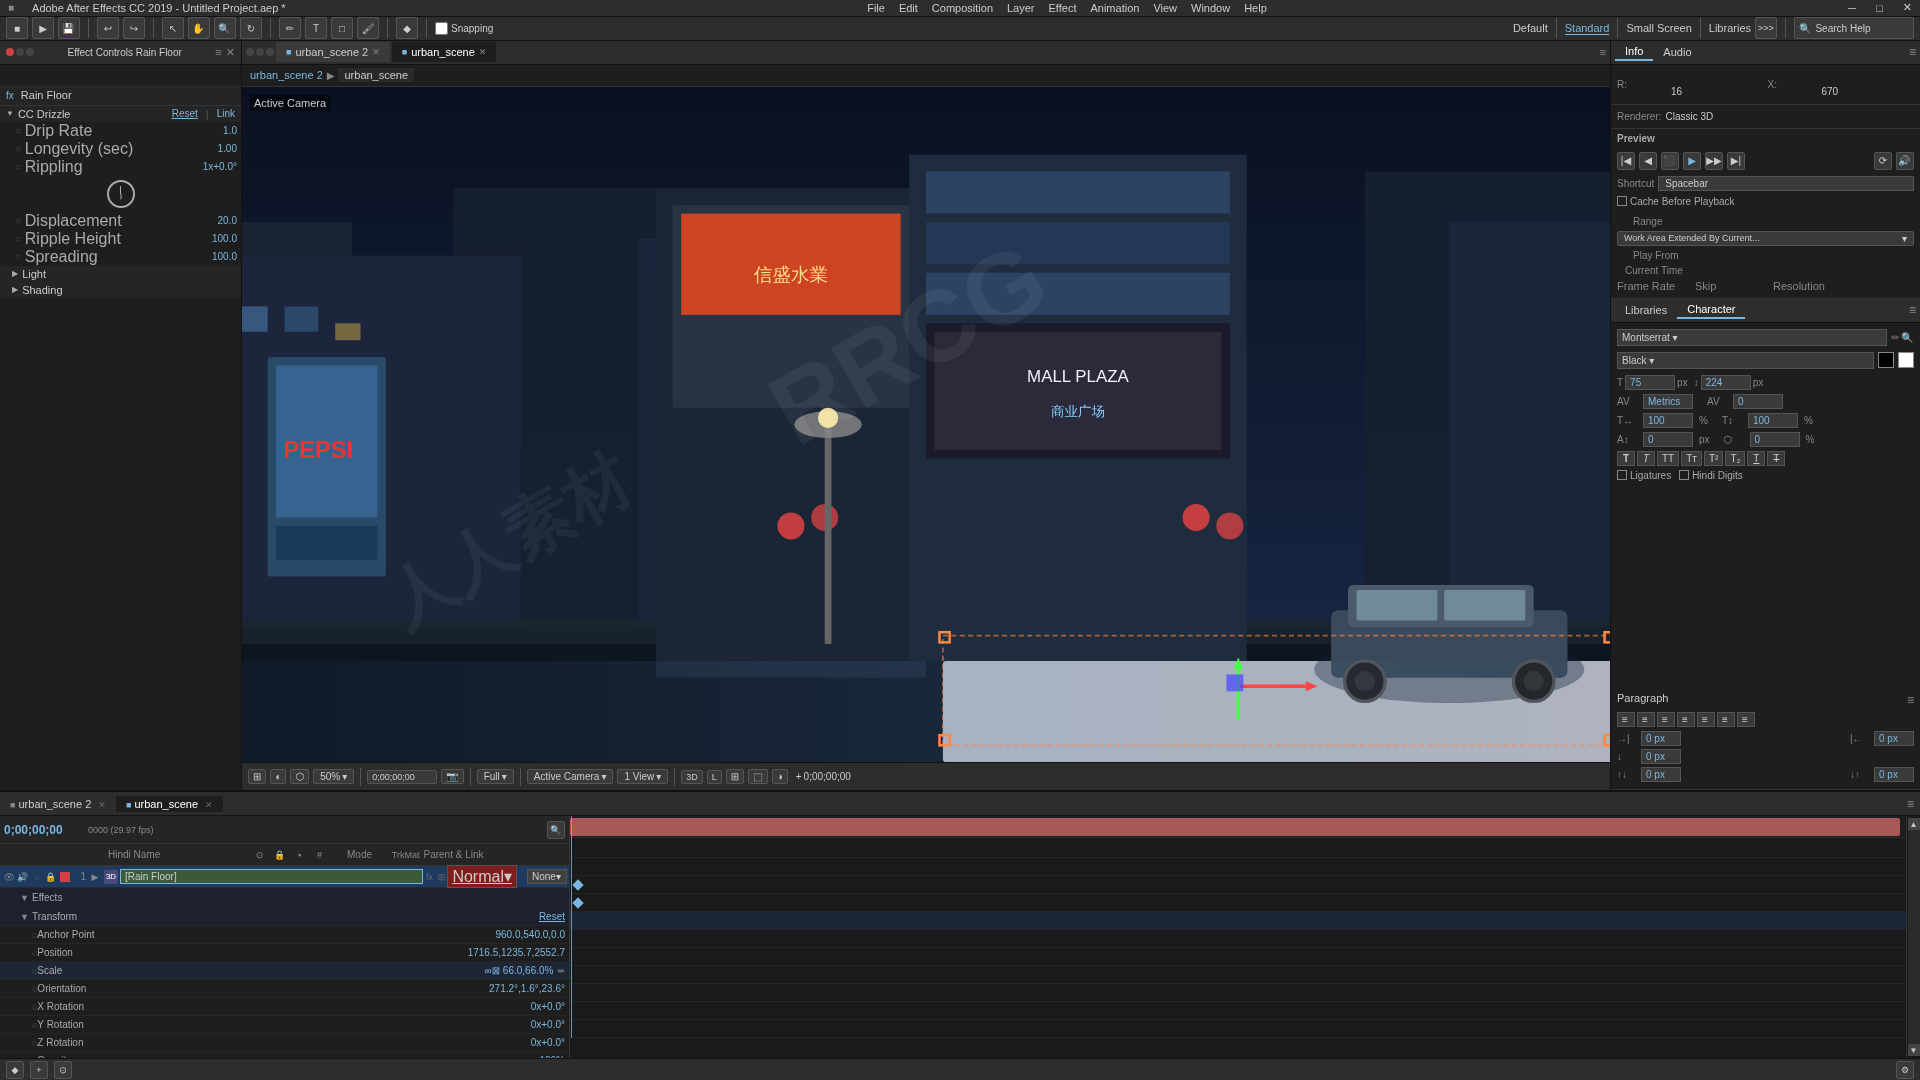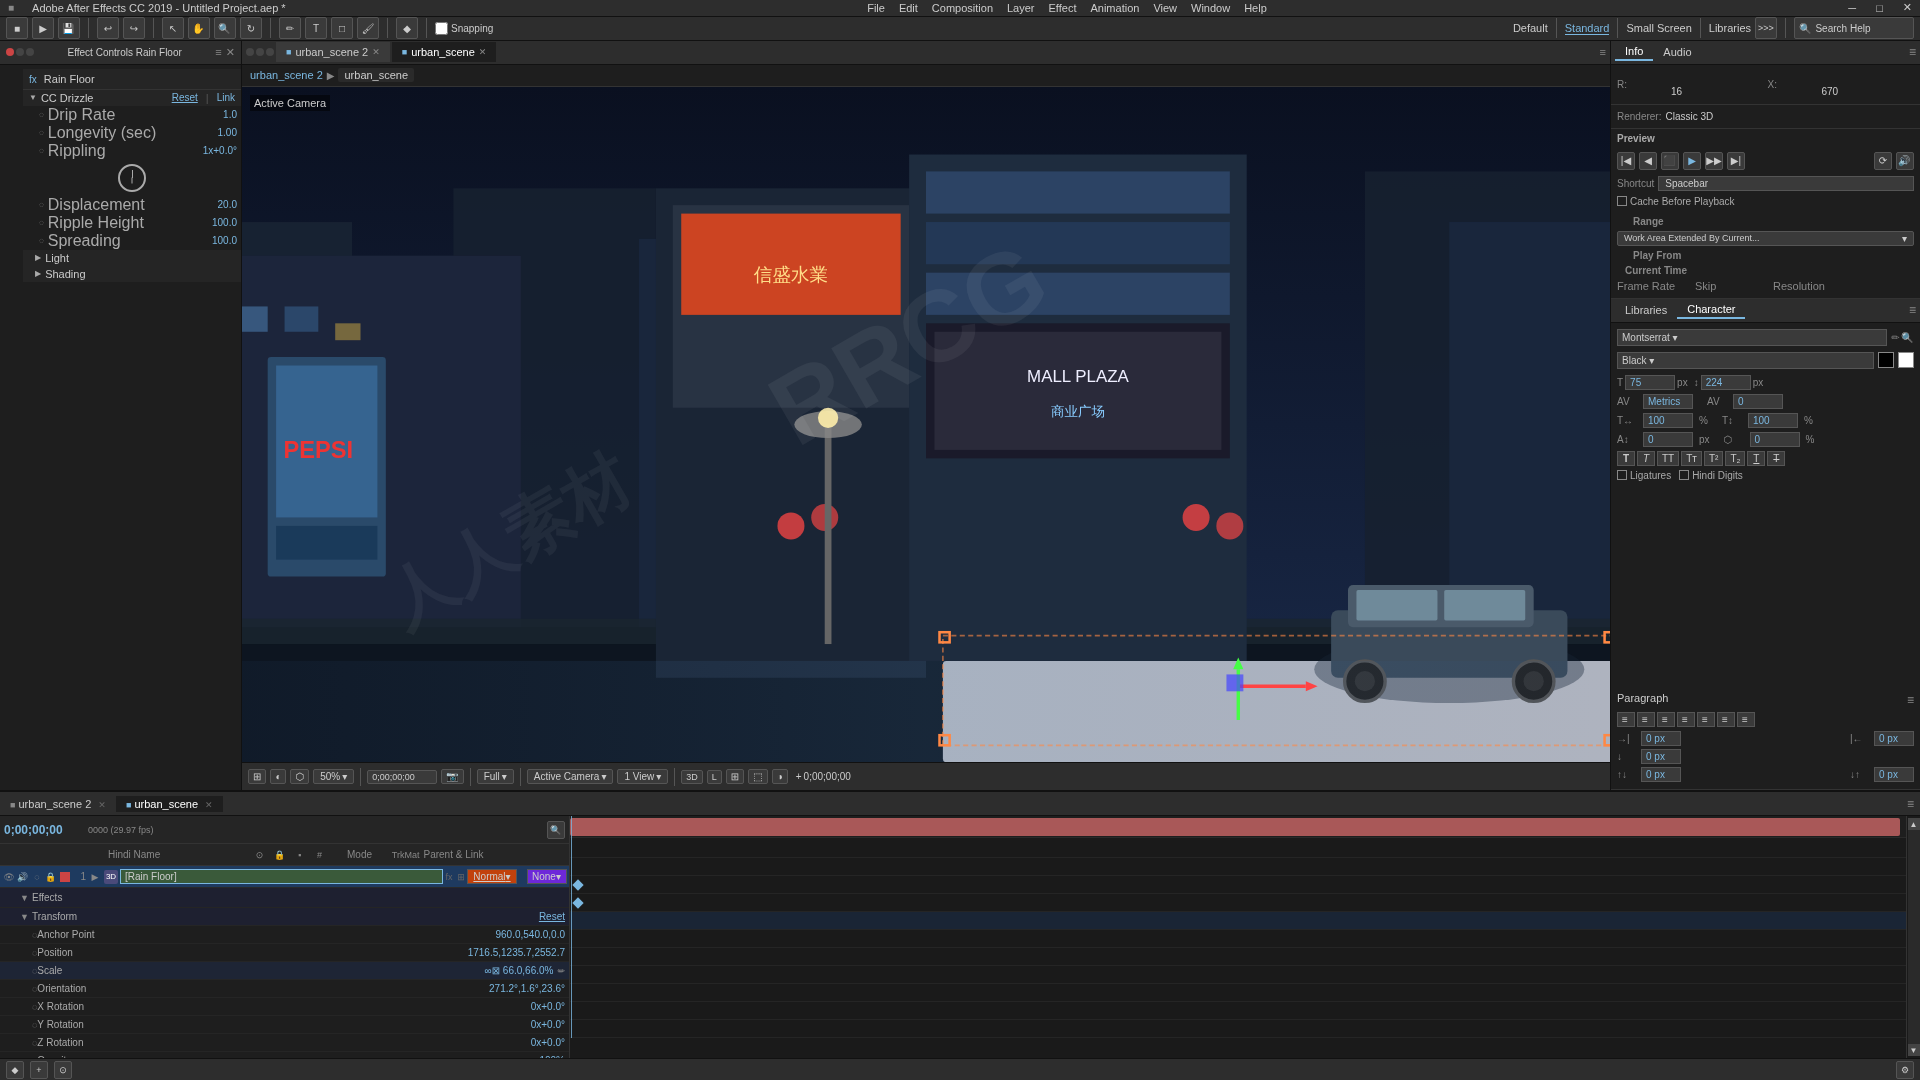--- a/index.html
+++ b/index.html
@@ -87,24 +87,23 @@
       align-items: center;
       padding: 0 6px;
       border-bottom: 1px solid #111;
       gap: 4px;
       font-size: 11px;
       color: #ccc;
     }
 
     
     .effect-content {
-      padding: 4px 0;
+      padding: 20px 0;
       overflow-y: auto;
       flex: 1;
-      margin-left: 23px;
     }
     .effect-row {
       display: flex;
       align-items: center;
       height: 18px;
       padding: 0 4px;
       cursor: pointer;
     }
     .effect-label {
       color: #aaa;
@@ -318,21 +317,20 @@
       padding: 1px 6px;
       color: #ccc;
       flex: 1;
       cursor: pointer;
     }
     .range-row {
       display: flex;
       align-items: center;
       padding: 2px 16px;
       font-size: 10px;
-      font-weight: bold;
     }
     .range-label { color: #888; min-width: 70px; }
     .info-row {
       display: flex;
       align-items: center;
       padding: 1px 0;
       font-size: 10px;
       gap: 4px;
     }
     .info-key { color: #888; min-width: 50px; }
@@ -694,32 +692,32 @@
       background: #252525;
       position: relative;
       border-bottom: 1px solid #333;
       display: flex;
       align-items: flex-end;
       padding: 0 4px;
     }
 
     
     .mode-dropdown {
-      background: #c2410c;
+      background: #7f1d1d;
       border: 1px solid #555;
       color: #ccc;
       padding: 1px 4px;
-      font-size: 10px;
+      font-size: 16px;
       cursor: pointer;
       min-width: 50px;
       text-align: center;
       text-decoration: underline;
     }
     .parent-dropdown {
-      background: #6d28d9;
+      background: #404040;
       border: 1px solid #555;
       color: #ccc;
       padding: 1px 4px;
       font-size: 10px;
       cursor: pointer;
       min-width: 40px;
     }
 
     
     .status-bar {

